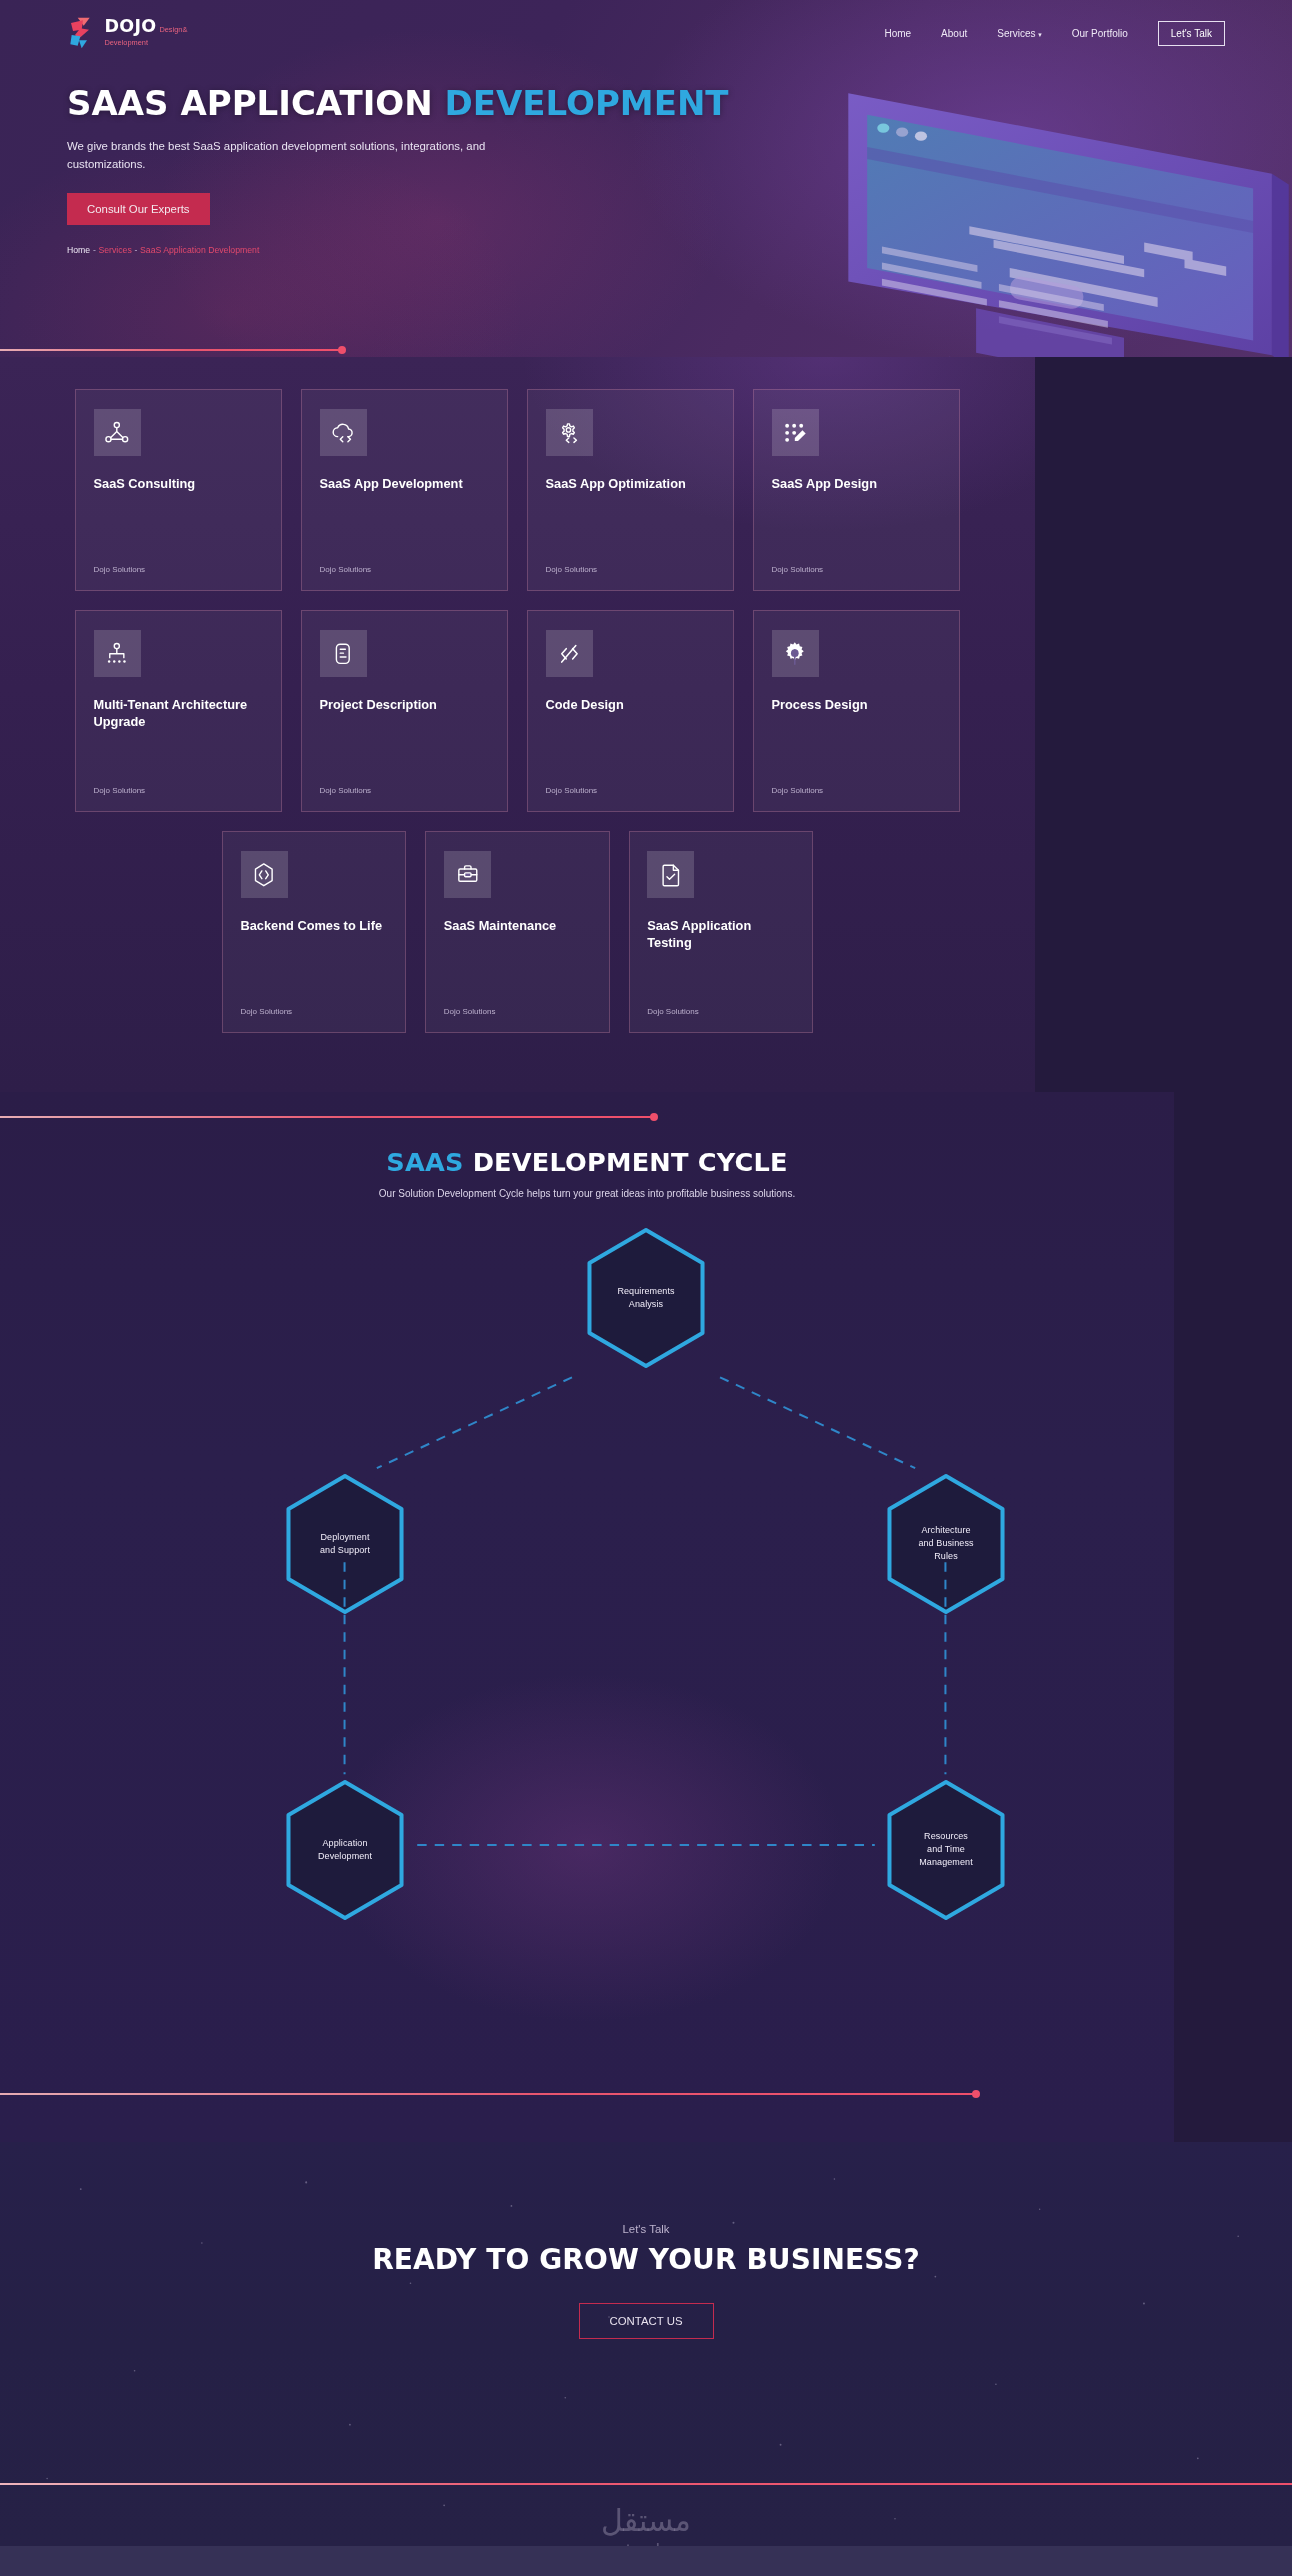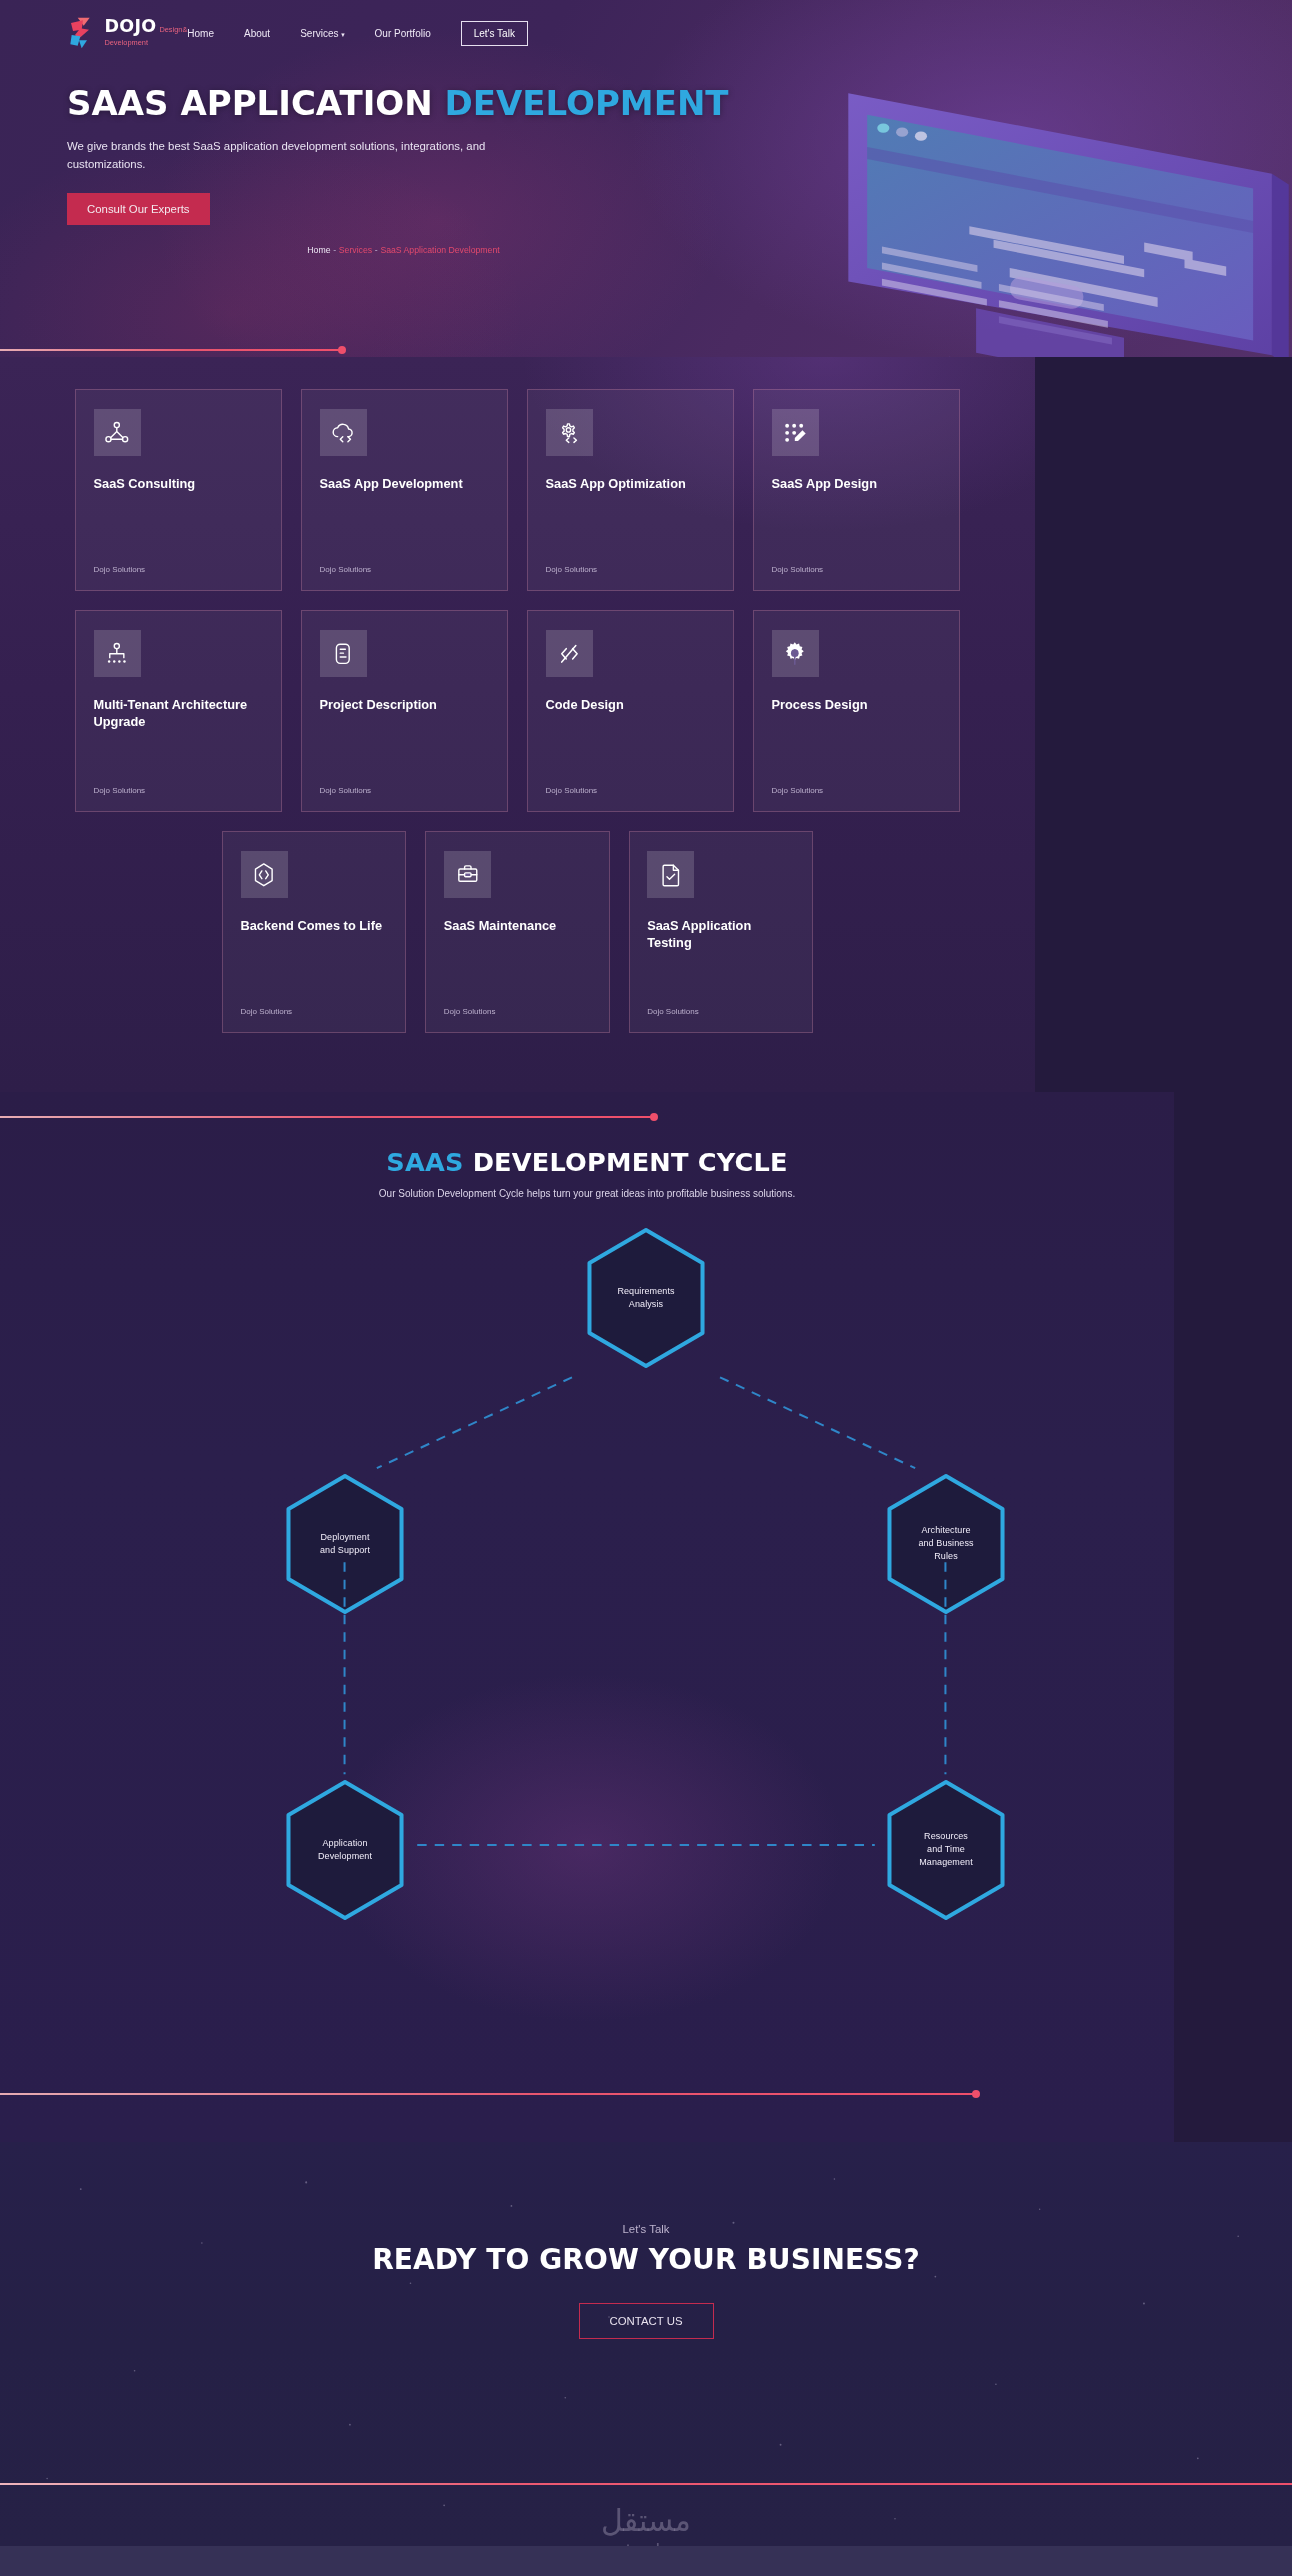--- a/index.html
+++ b/index.html
@@ -29,21 +29,21 @@
     background: radial-gradient(417px 256px at 18% 88%, rgba(200,60,110,.17), rgba(0,0,0,0) 70%);
     pointer-events:none;
   }
 
   
   .iso-wrap { position:absolute; right:-27px; top:66px; width:511px; height:377px; z-index:1; }
 
   
   .topbar {
     position: relative; z-index: 6;
-    display:flex; align-items:center; 
+    display:flex; align-items:center; justify-content:space-between;
     padding: 16px 67px 0 67px;
   }
   .brand { display:flex; align-items:center; gap:9.4px; }
   .brand-mark { width:28px; height:34px; flex:0 0 auto; }
   .brand-text { line-height:1; }
   .brand-name {
     font-size:17.5px; font-weight:bold; letter-spacing:0.3px; color:#fff;
     font-family:"DejaVu Sans", sans-serif;
   }
   .brand-sub { font-size:7.4px; color:#e8637f; line-height:1.18; margin-top:2px; }
@@ -61,21 +61,21 @@
     font-family:"DejaVu Sans", sans-serif;
     font-size:34px; font-weight:bold; letter-spacing:0px; line-height:1.05;
     text-shadow: 0 1.3px 6.7px rgba(0,0,0,.35);
   }
   .hero-title .accent { color:#2fa8e0; }
   .hero-sub { margin-top:15px; font-size:11.4px; line-height:1.6; color:#e9e3f2; max-width:485px; }
   .hero-btn {
     display:inline-block; margin-top:20px; background:#c42b4f; color:#f3e9ee;
     border:none; padding:10px 20px; font-size:11.4px; cursor:pointer;
   }
-  .breadcrumb { margin-top:20px; font-size:8.7px; color:#efe9f6;text-align:center; }
+  .breadcrumb { margin-top:20px; font-size:8.7px; color:#efe9f6; }
   .breadcrumb .crumb-link { color:#e2496c; cursor:pointer; }
   .breadcrumb .crumb-sep { color:#bdb0cf; margin:0 2.7px; }
 
   
   .rule { position:absolute; left:0; height:2px; z-index:7; }
   .rule .bar {
     height:2px; width:100%;
     background: linear-gradient(90deg, rgba(240,180,185,.95) 0%, #e8566f 55%, #ef4f6b 100%);
   }
   .rule .dot {

